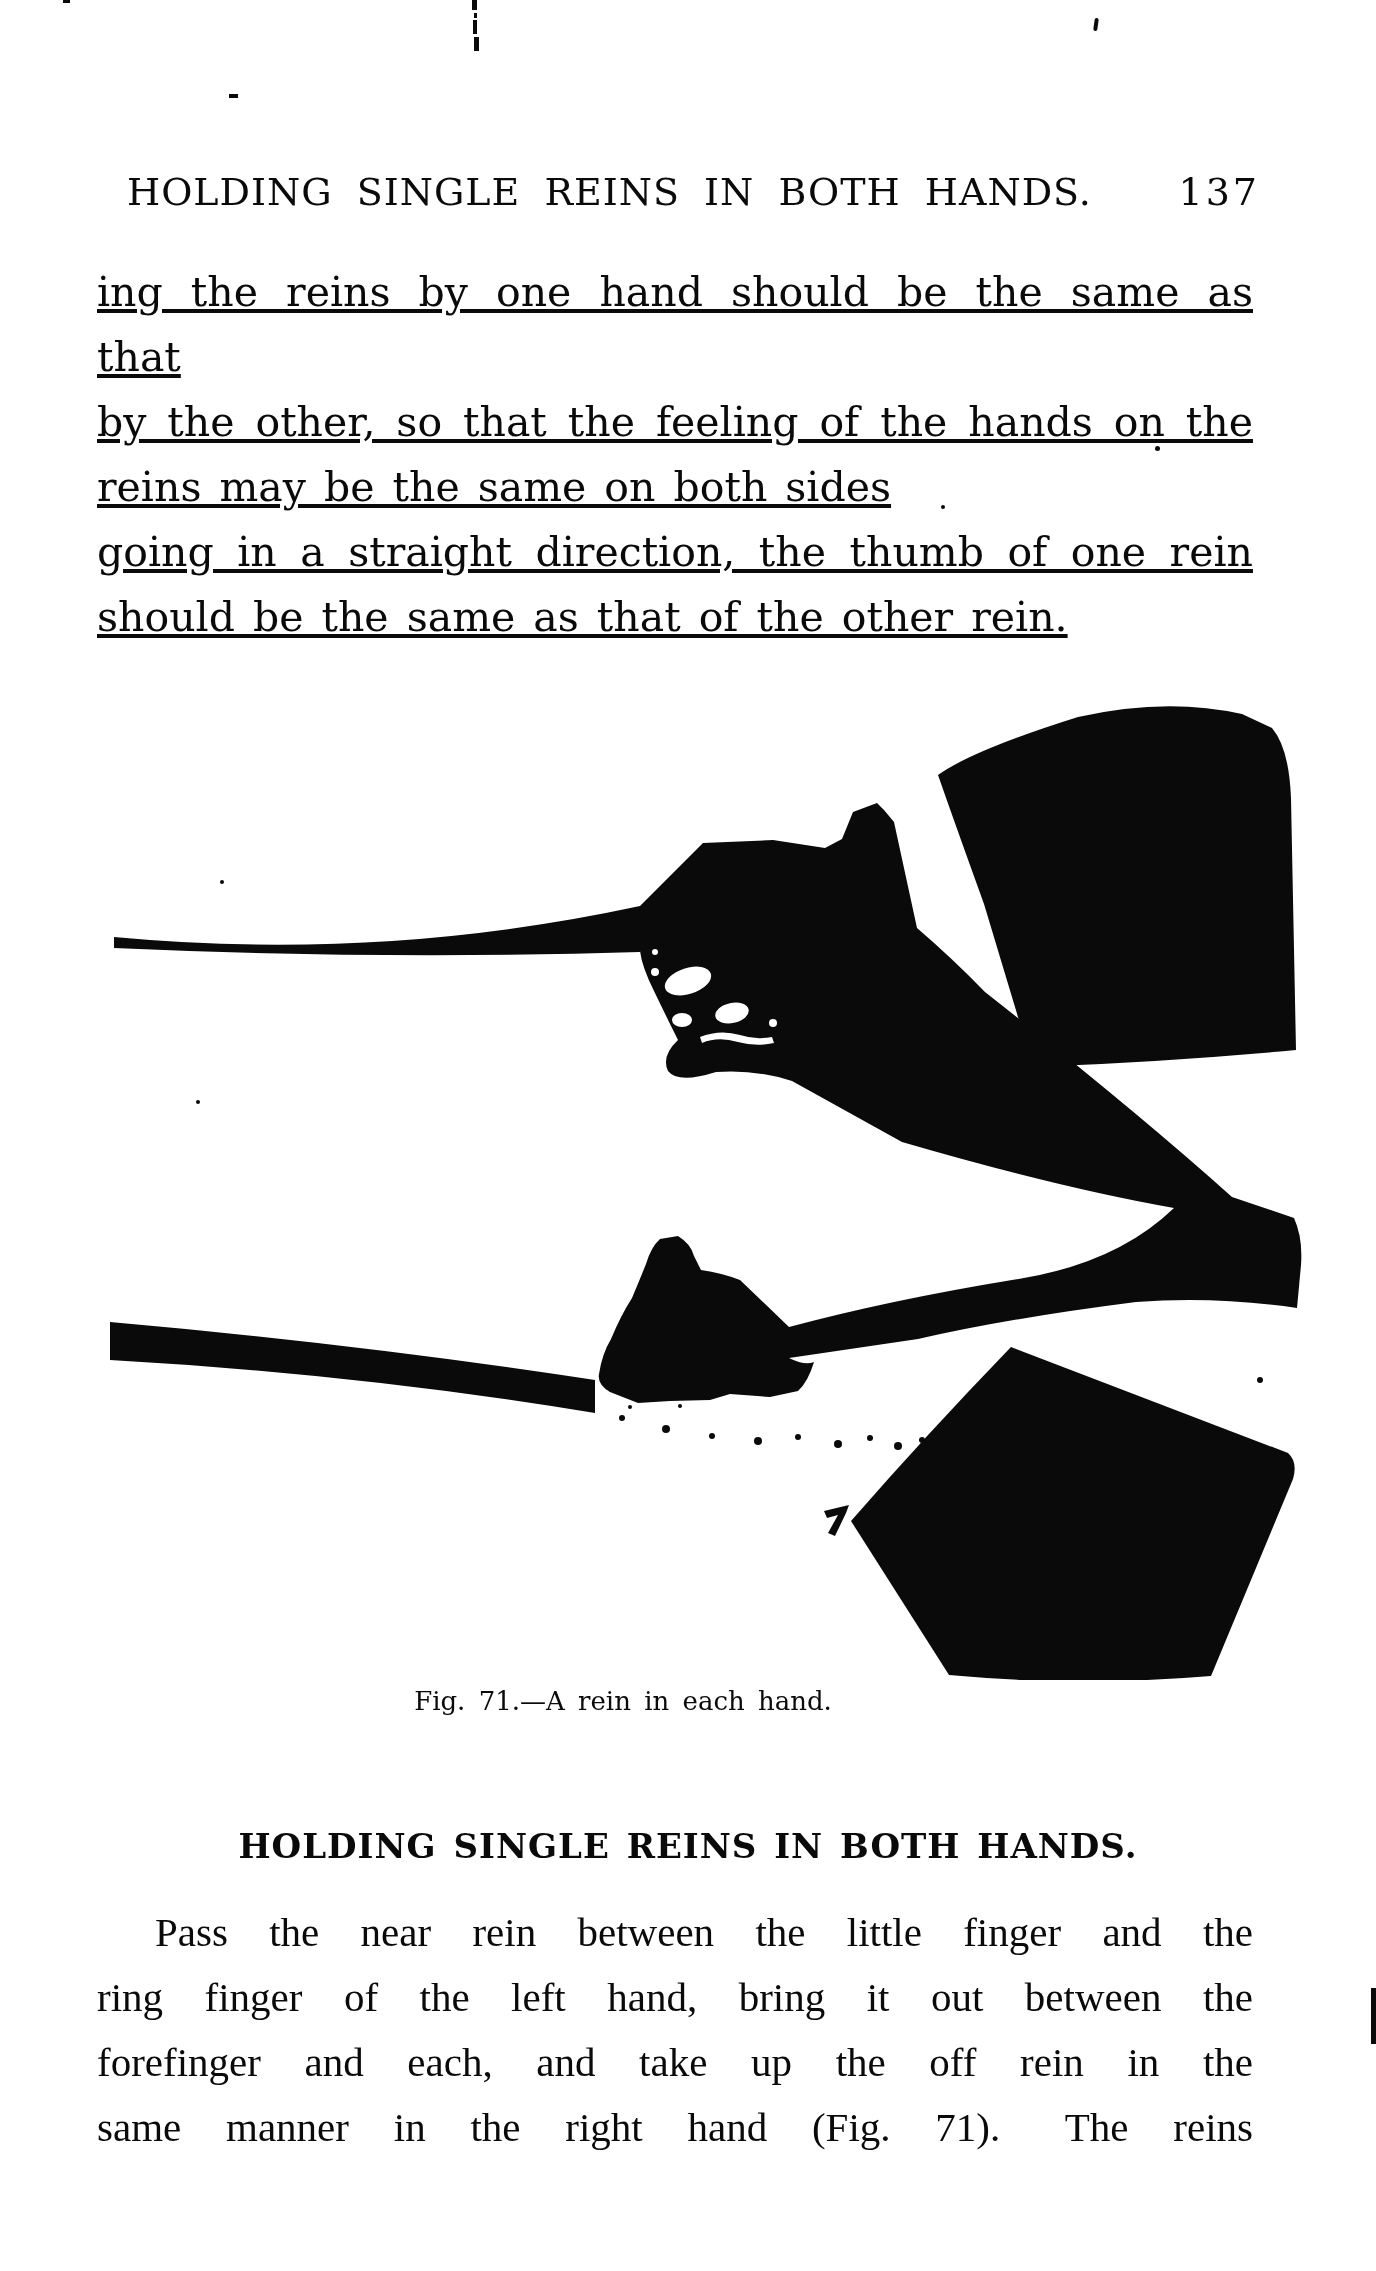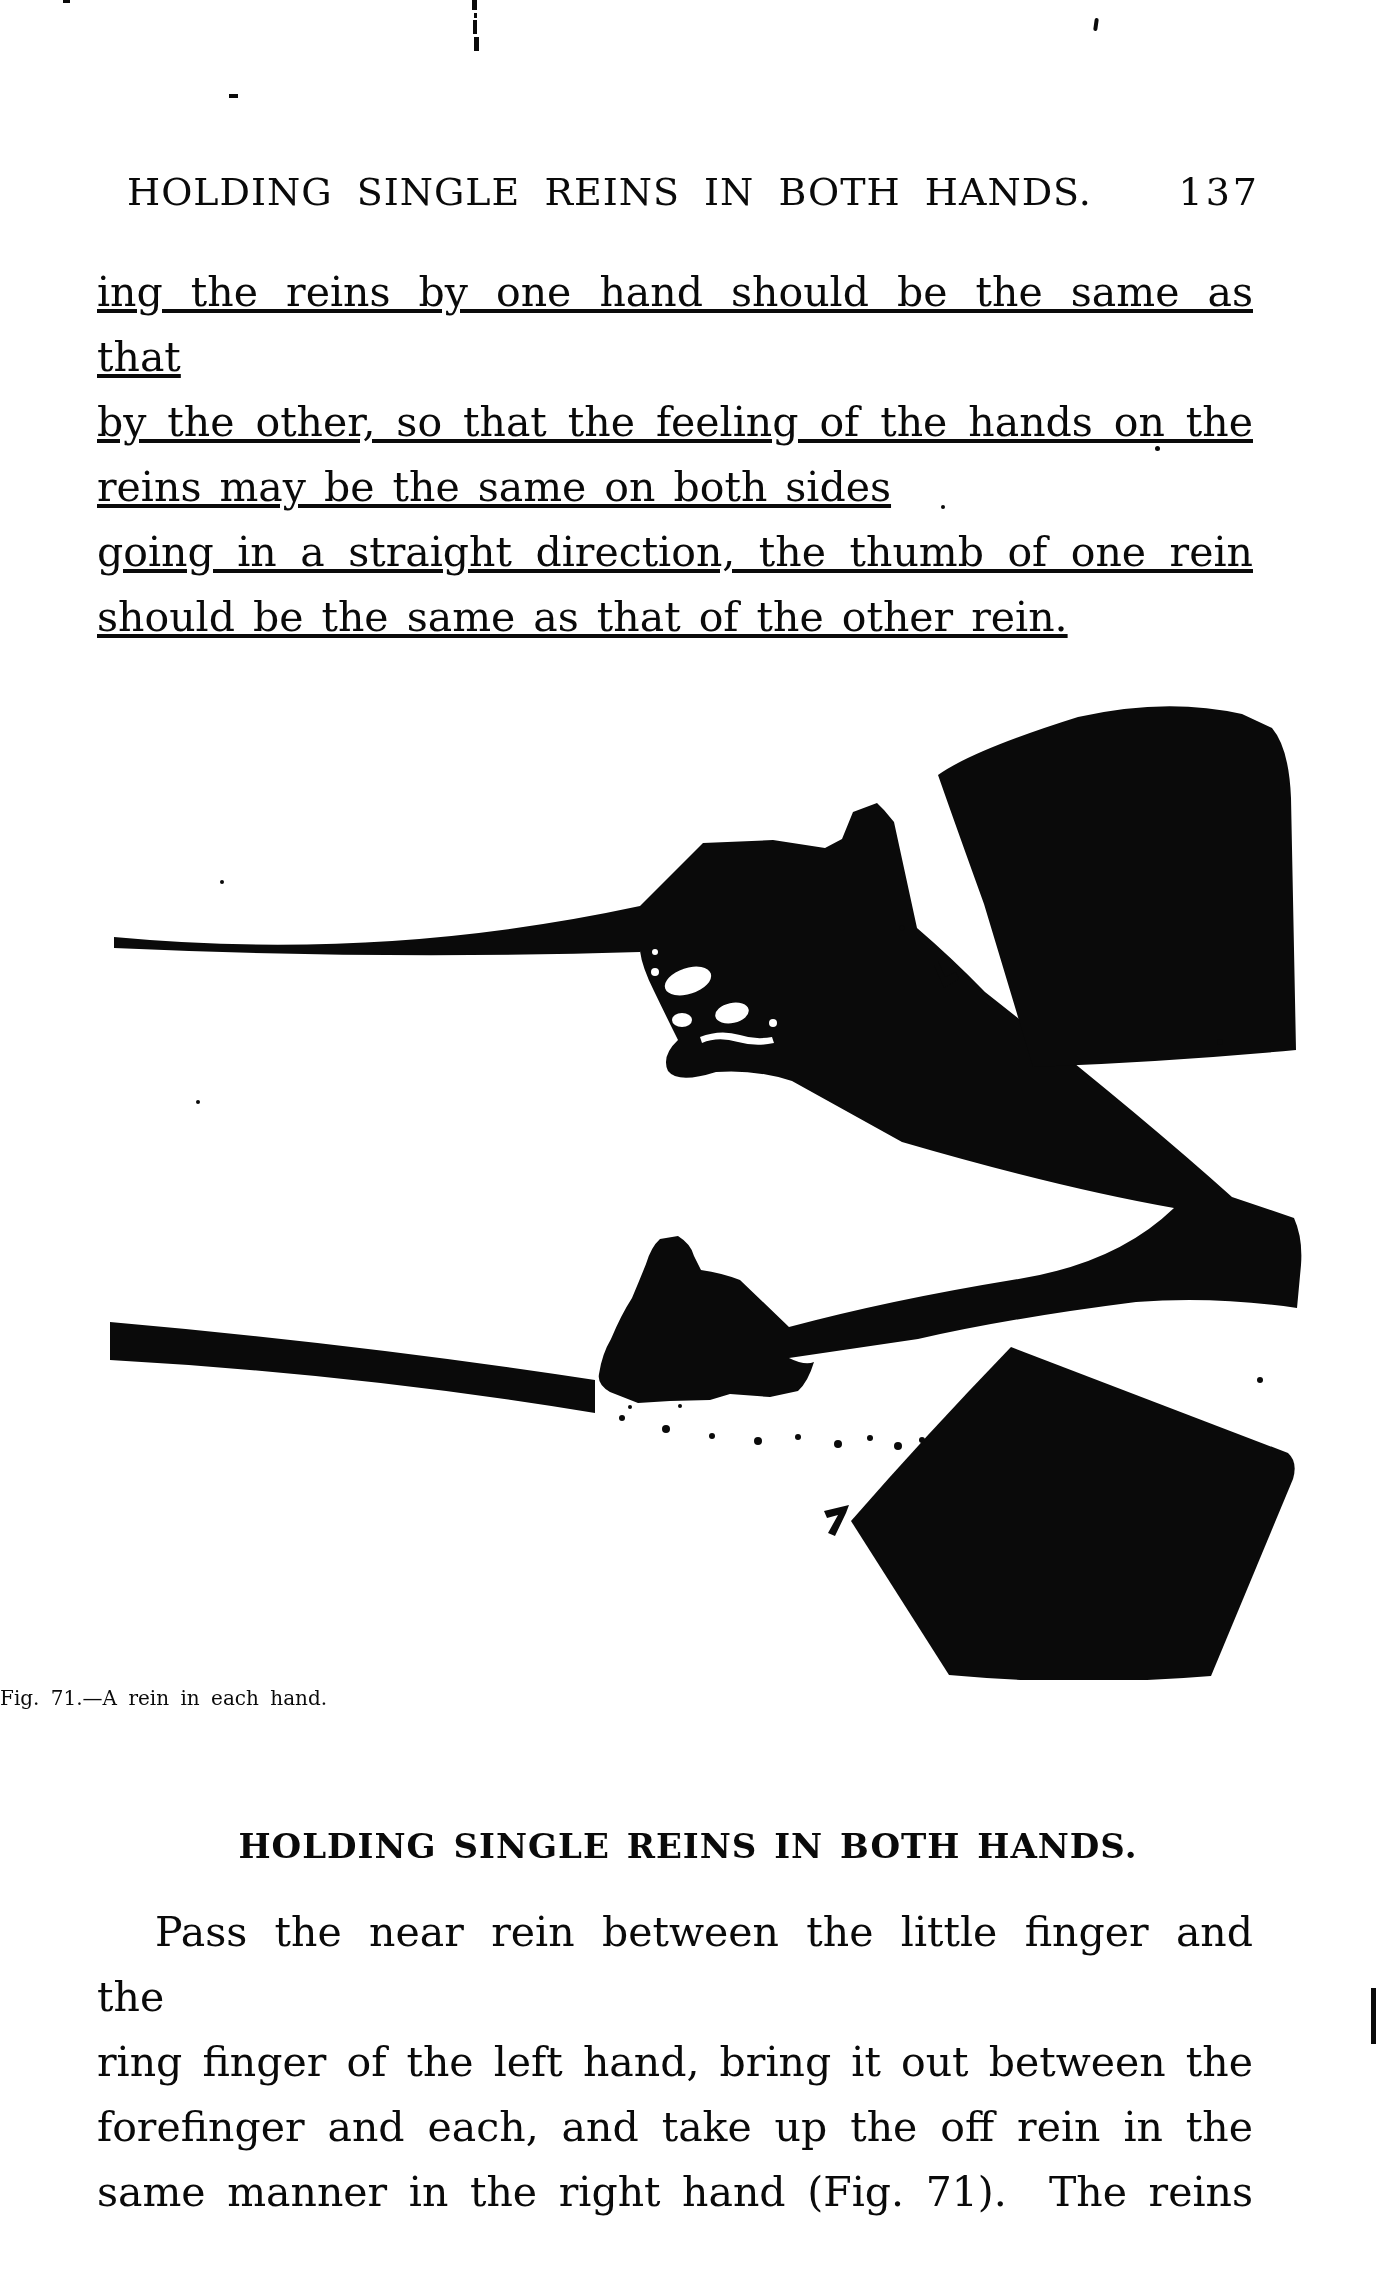--- a/index.html
+++ b/index.html
@@ -27,30 +27,30 @@
   .rh-num{
     position:absolute;right:0;top:0;letter-spacing:3px;margin-left:36px;
   }
 
   
   .body-block{
     position:absolute;left:97px;width:1156px;
     font-size:41px;line-height:65px;word-spacing:5px;
   }
   .body-top{top:260px;text-decoration:underline;}
-  .body-bottom{top:1900px;}
+  .body-bottom{top:1900px;font-family:Liberation Serif, serif;}
   .line{display:block;}
   .just{text-align:justify;text-align-last:justify;}
   .indent{text-indent:58px;}
 
   
   .figure-svg{position:absolute;left:70px;top:690px;width:1240px;height:990px;}
   .figure-caption{
     position:absolute;left:0;top:1686px;width:1246px;
-    font-size:20px;word-spacing:5px;
+    text-align:center;font-size:26px;word-spacing:5px;
   }
   .section-heading{
     position:absolute;left:0;top:1826px;width:1376px;
     text-align:center;font-size:34px;font-weight:700;
     letter-spacing:1px;word-spacing:4px;
   }
 
   
   .art{position:absolute;background:var(--ink);}
   .a1{left:472px;top:0;width:5px;height:10px;}

